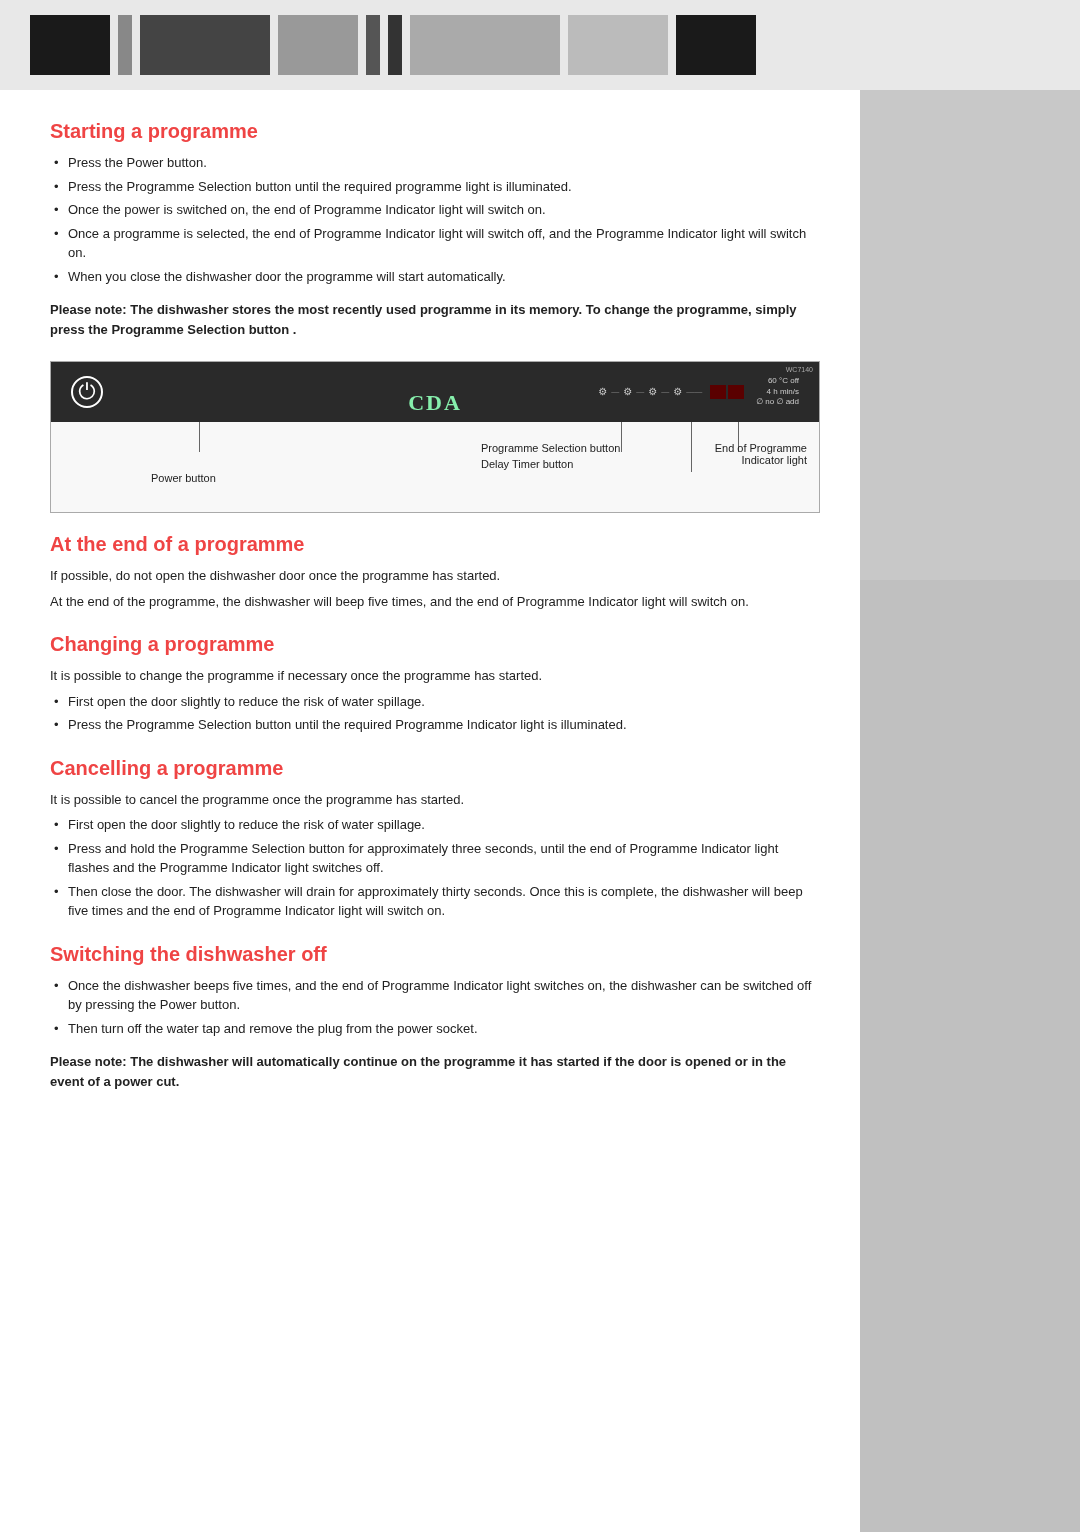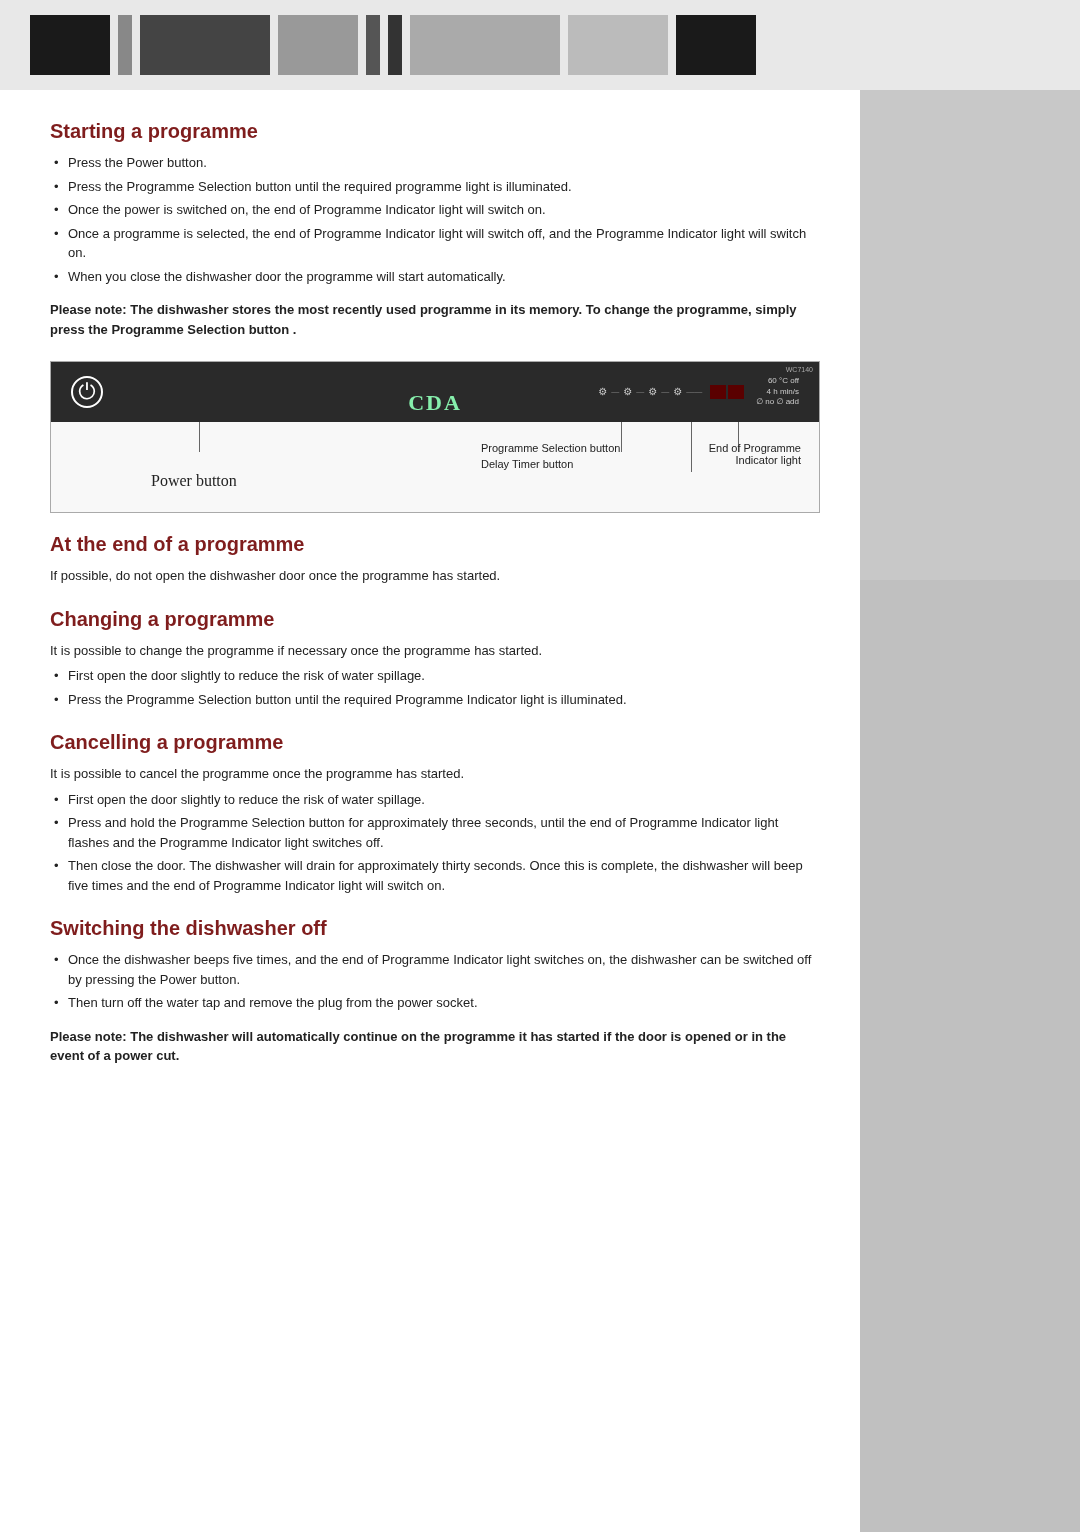--- a/index.html
+++ b/index.html
@@ -54,21 +54,21 @@
 
     .sidebar-bottom {
       background: #c0c0c0;
       height: 952px;
     }
 
     
     .section-heading {
       font-size: 20px;
       font-weight: bold;
-      color: #7f1d1d;
+      color: #ef4444;
       margin-bottom: 10px;
     }
 
     
     .bullet-list {
       list-style: none;
       margin: 6px 0 12px 0;
       padding: 0;
     }
 
@@ -170,42 +170,41 @@
       padding: 8px 10px;
       background: #f8f8f8;
       position: relative;
       height: 90px;
     }
 
     .label-power {
       position: absolute;
       left: 100px;
       top: 50px;
-      font-size: 16px;
-      font-family: Liberation Serif, serif;
+      font-size: 11px;
     }
 
     .label-prog-selection {
       position: absolute;
       left: 430px;
       top: 20px;
       font-size: 11px;
       text-align: center;
     }
 
     .label-delay {
       position: absolute;
       left: 430px;
       top: 36px;
       font-size: 11px;
     }
 
     .label-end-prog {
       position: absolute;
-      right: 18px;
+      right: 12px;
       top: 20px;
       font-size: 11px;
       text-align: right;
     }
 
     p.body-text {
       line-height: 1.5;
       margin-bottom: 6px;
     }
 
@@ -282,20 +281,21 @@
         <span class="label-power">Power button</span>
         <span class="label-prog-selection">Programme  Selection button</span>
         <span class="label-delay">Delay Timer button</span>
         <span class="label-end-prog">End of Programme<br>Indicator light</span>
       </div>
     </div>
 
     <div class="section-block">
       <h2 class="section-heading">At the end of a programme</h2>
       <p class="body-text">If possible, do not open the dishwasher door once the programme has started.</p>
+      <p class="body-text">At the end of the programme, the dishwasher will beep five times, and the end of Programme Indicator light will switch on.</p>
     </div>
 
     <div class="section-block">
       <h2 class="section-heading">Changing a programme</h2>
       <p class="body-text">It is possible to change the programme if necessary once the programme has started.</p>
       <ul class="bullet-list">
 
       <li>First open the door slightly to reduce the risk of water spillage.</li>
           <li>Press the Programme Selection button until the required Programme Indicator light is illuminated.</li>
         </ul>

